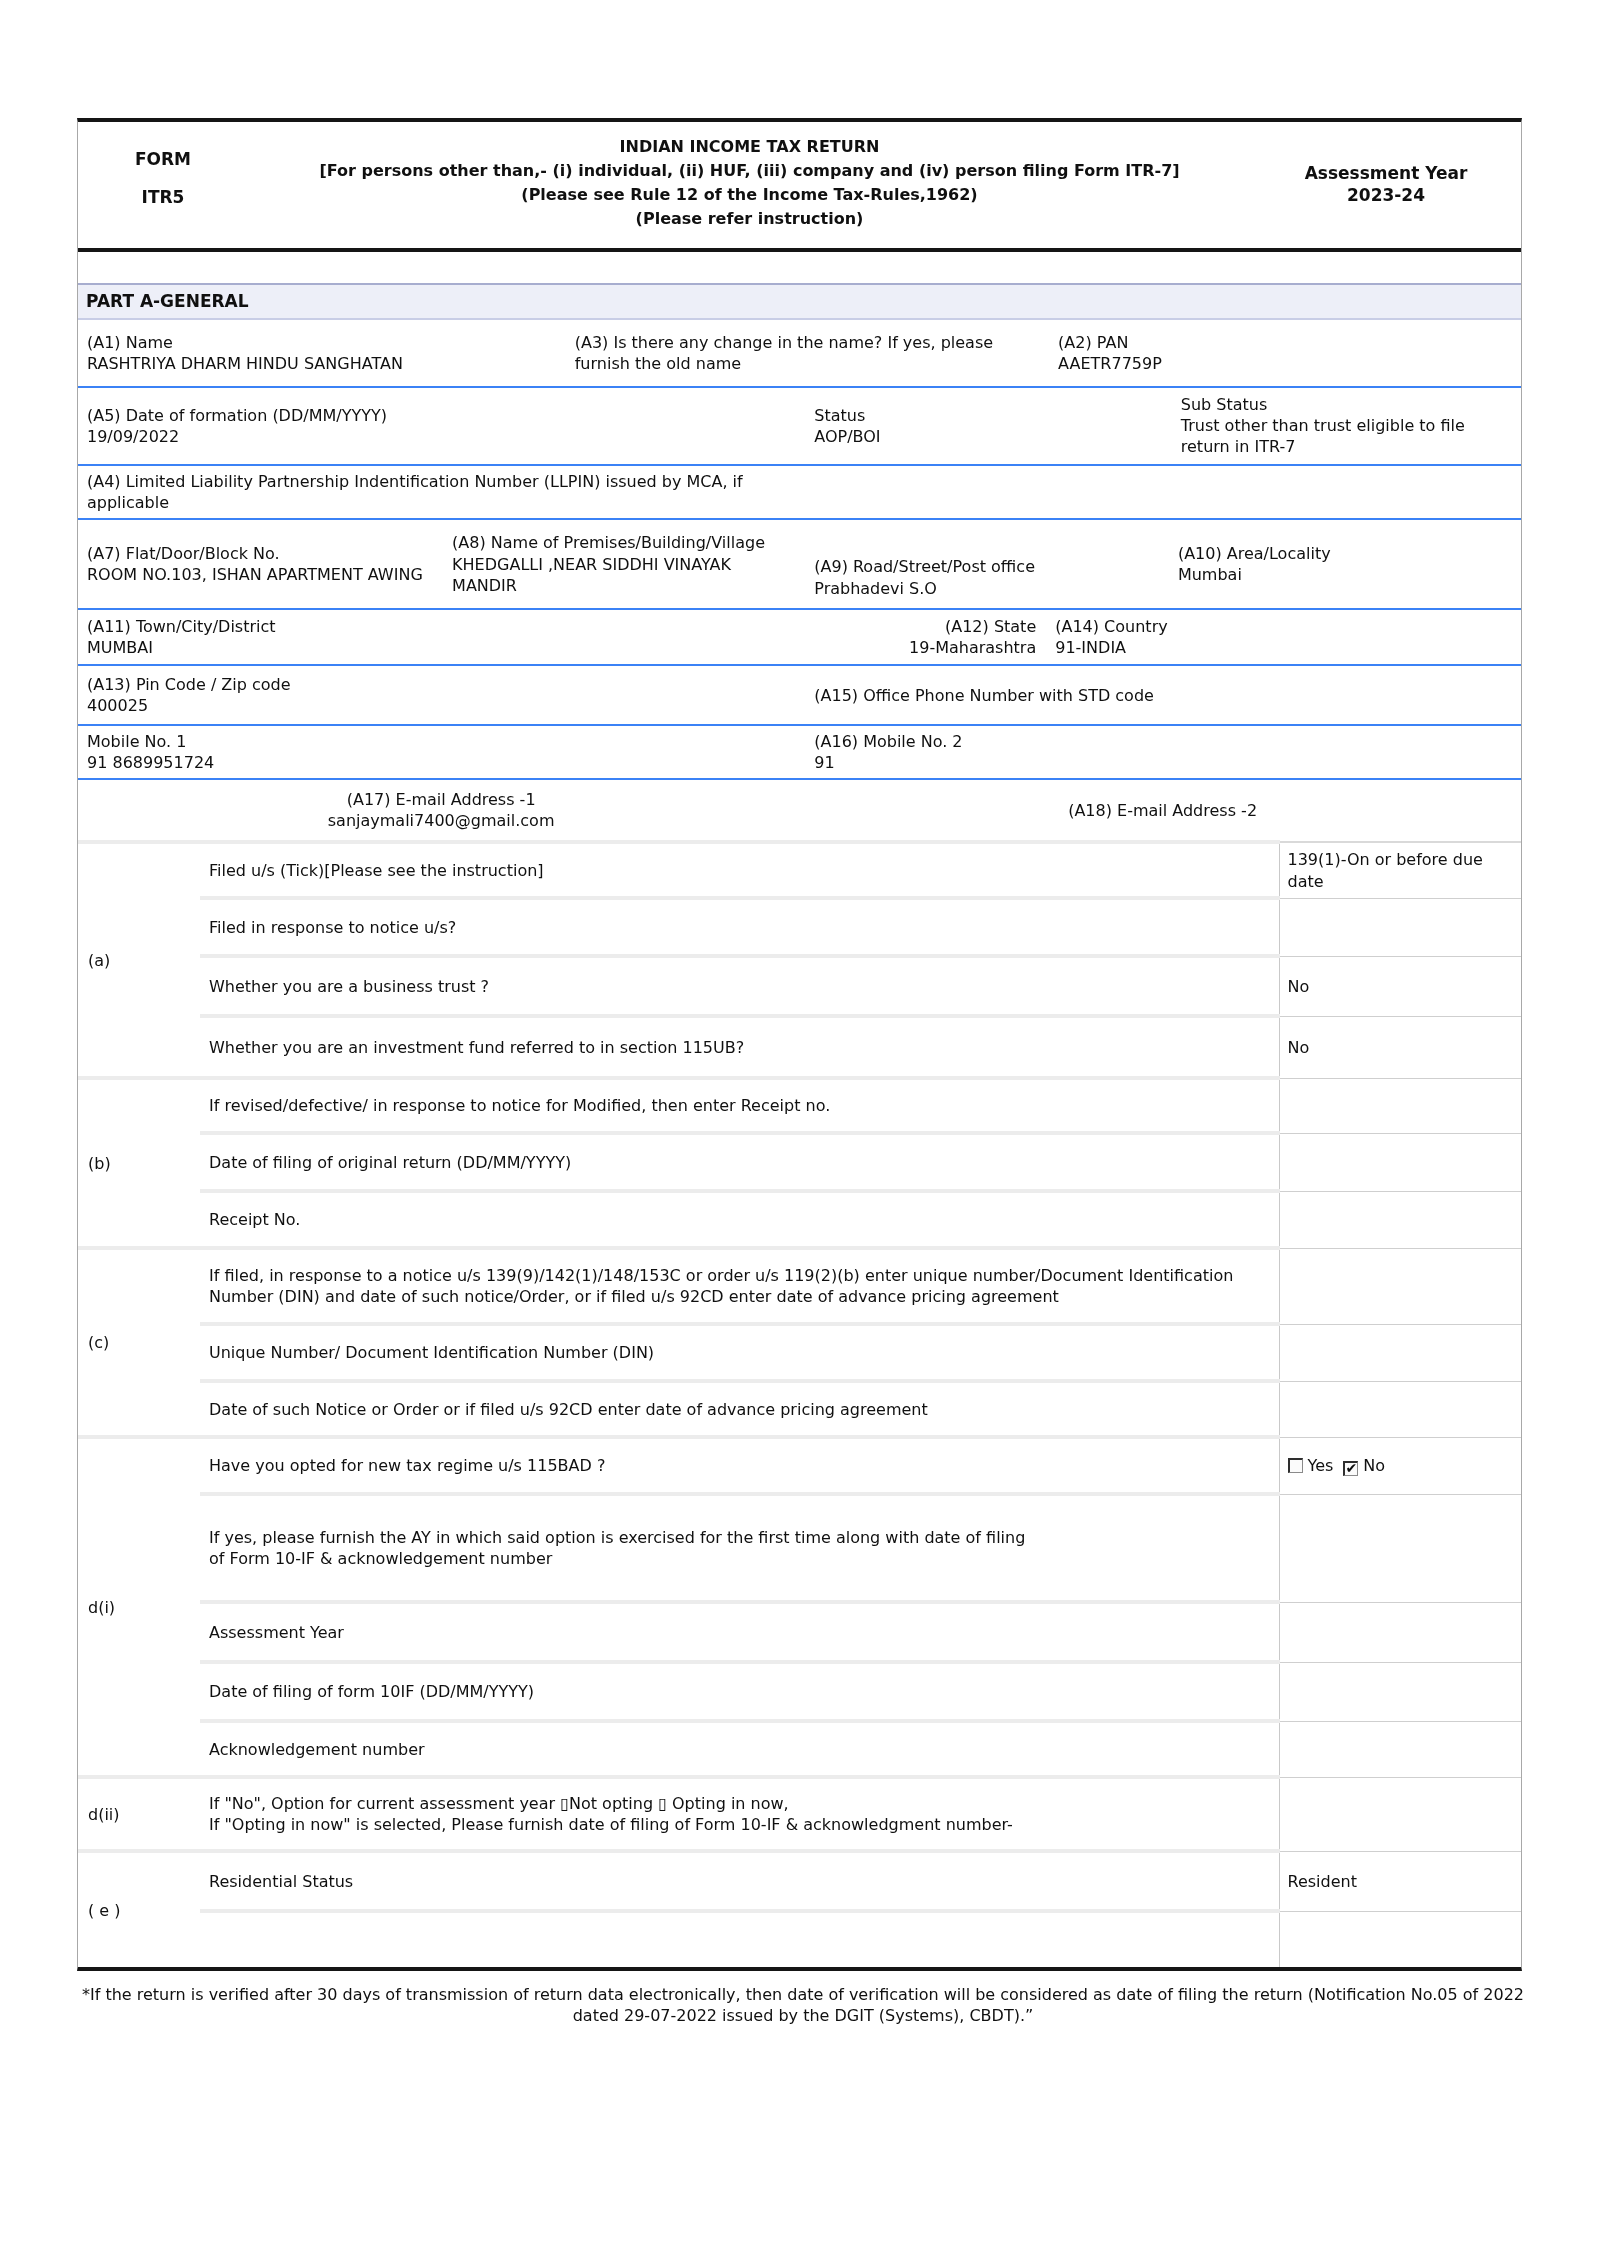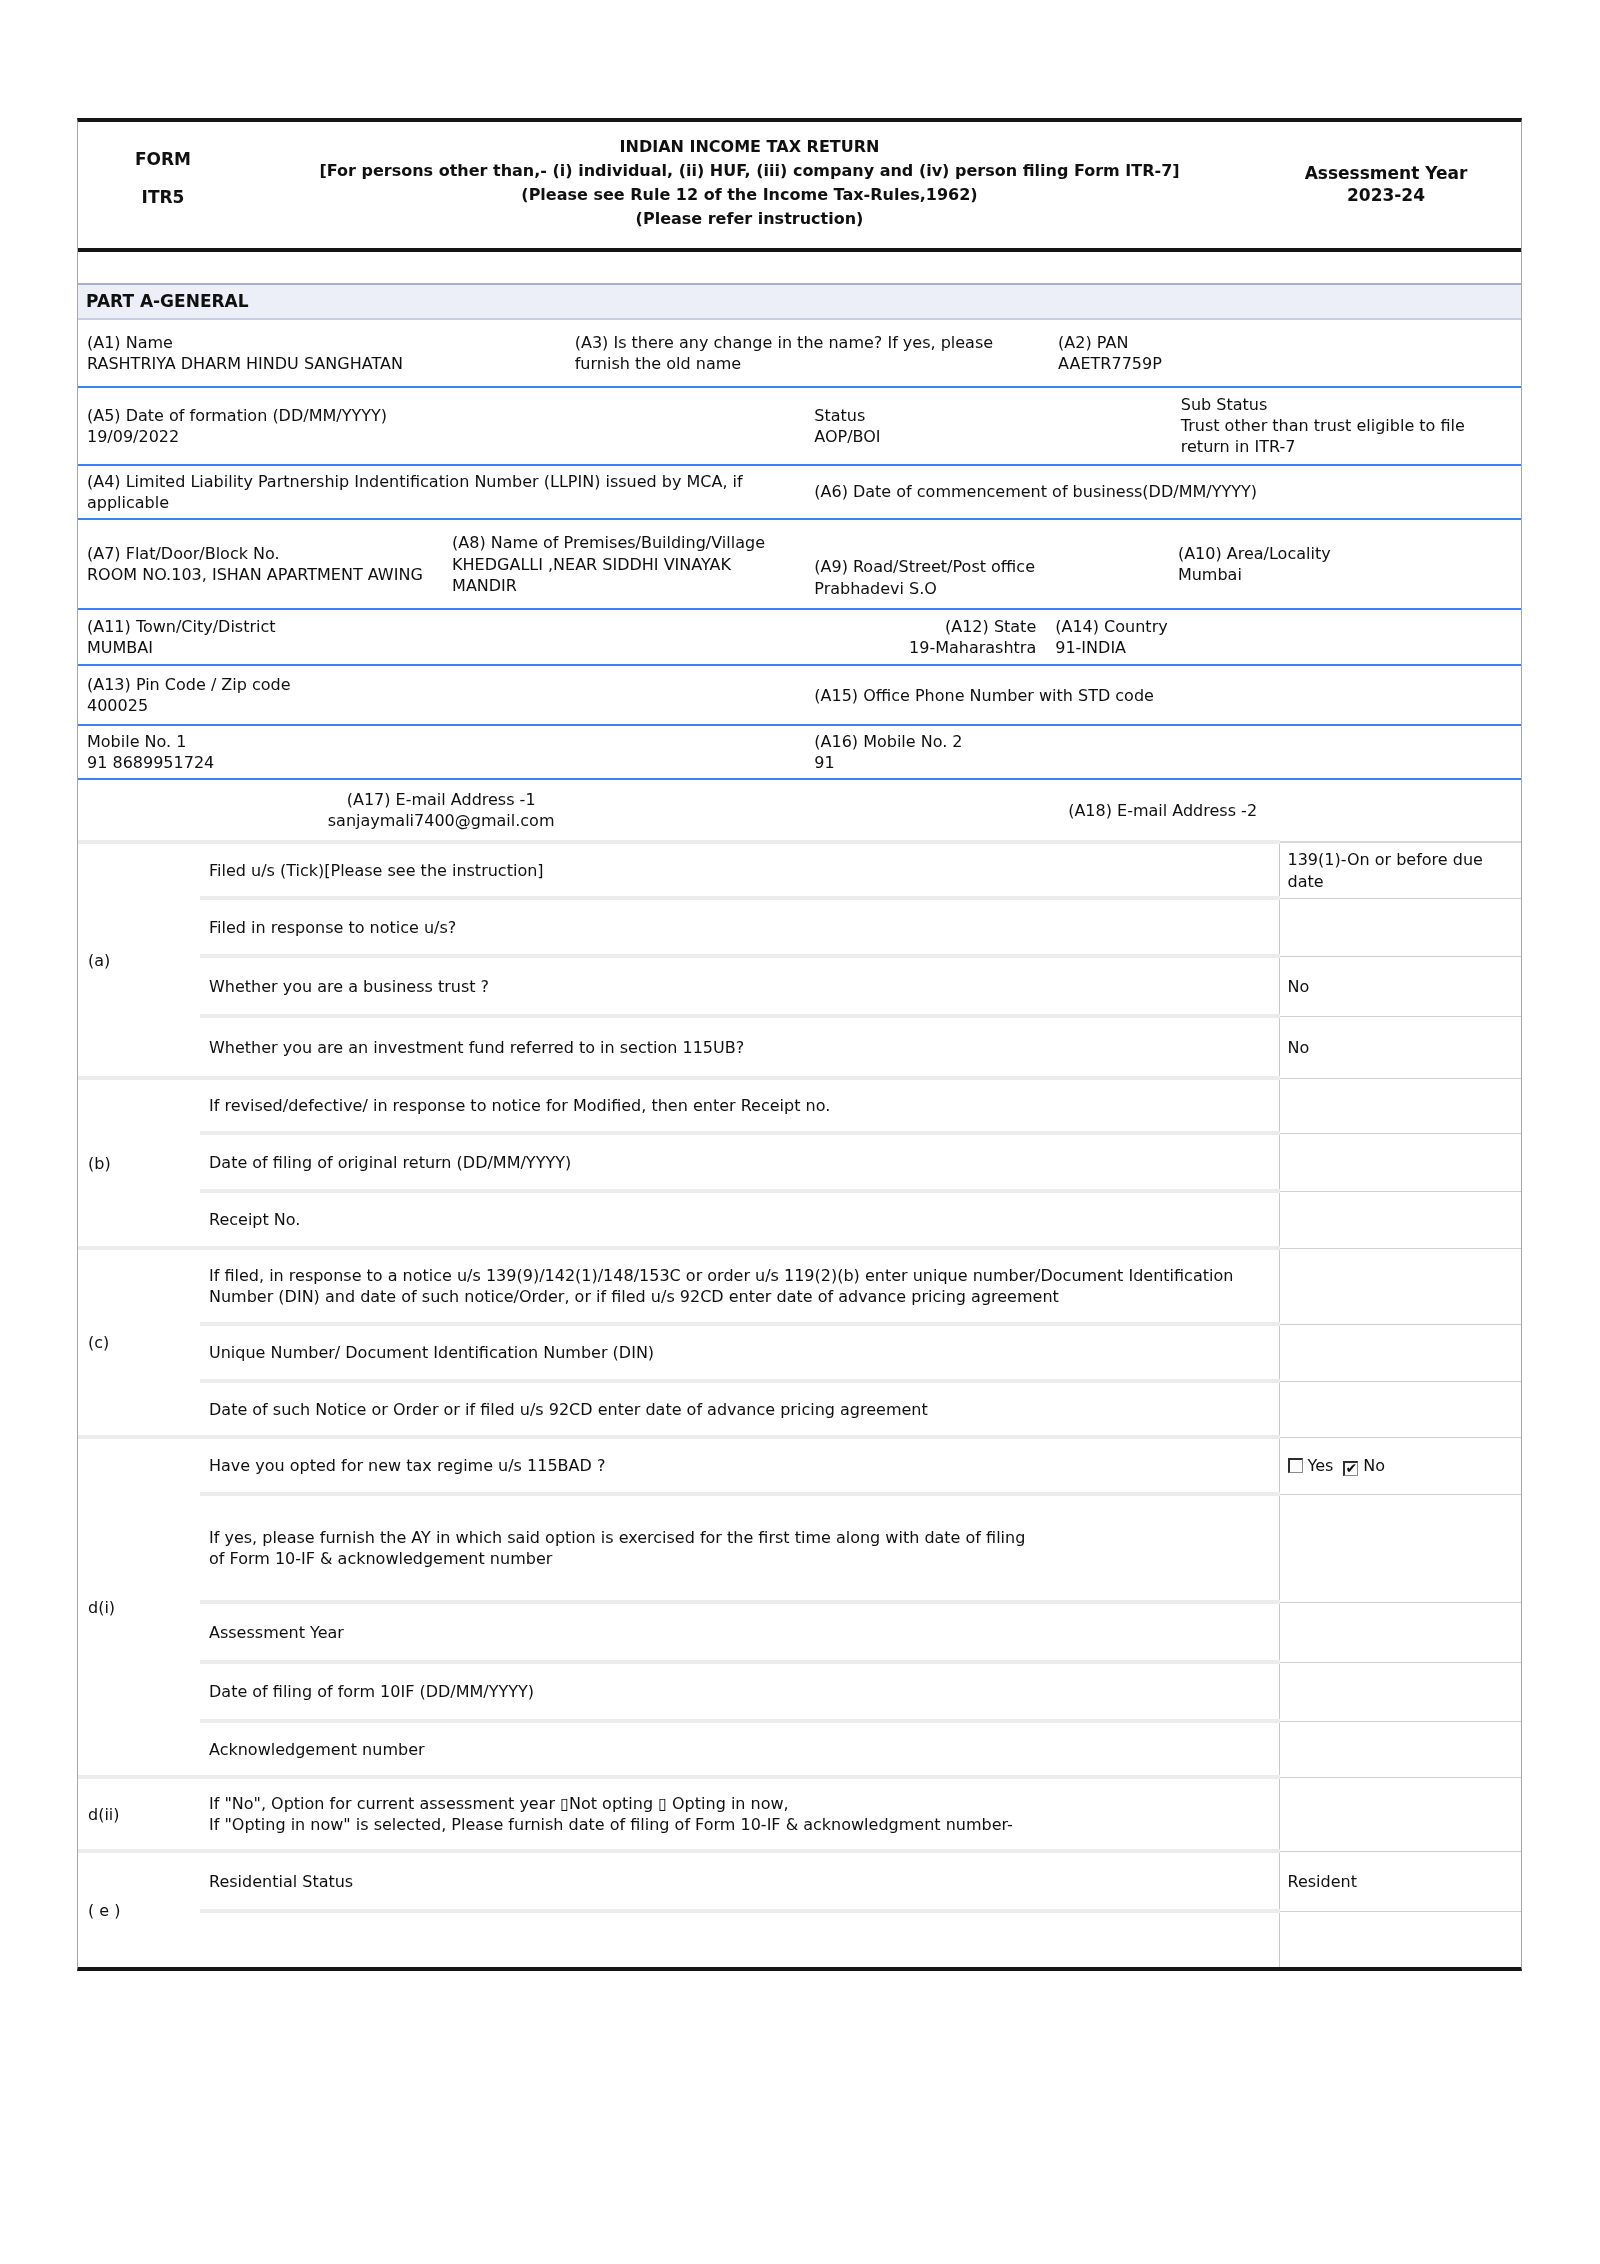--- a/index.html
+++ b/index.html
@@ -149,23 +149,20 @@
           </div>
           <div class="acell" style="width: 24.2%;">
             <span class="albl">Sub Status</span>
             <span class="aval">Trust other than trust eligible to file return in ITR-7</span>
           </div>
         </div>
         <div class="arow" style="min-height: 50px;">
           <div class="acell" style="width: 50.4%;">
             <span class="albl">(A4) Limited Liability Partnership Indentification Number (LLPIN) issued by MCA, if applicable</span>
           </div>
-          <div class="acell" style="width: 49.6%;">
-            <span class="albl">(A6) Date of commencement of business(DD/MM/YYYY)</span>
-          </div>
         </div>
         <div class="arow" style="min-height: 90px;">
           <div class="acell" style="width: 25.3%;">
             <span class="albl">(A7) Flat/Door/Block No.</span>
             <span class="aval">ROOM NO.103, ISHAN APARTMENT AWING</span>
           </div>
           <div class="acell" style="width: 25.1%;">
             <span class="albl">(A8) Name of Premises/Building/Village</span>
             <span class="aval">KHEDGALLI ,NEAR SIDDHI VINAYAK MANDIR</span>
           </div>
@@ -319,14 +316,15 @@
           </tr>
           <tr style="height: 56px;">
             <td class="lbl"></td>
             <td class="val"></td>
           </tr>
         </tbody>
     </table>
 
   </div>
 
+  <div class="footnote">*If the return is verified after 30 days of transmission of return data electronically, then date of verification will be considered as date of filing the return (Notification No.05 of 2022 dated 29-07-2022 issued by the DGIT (Systems), CBDT).”</div>
 
 </div>
 
 </body></html>

